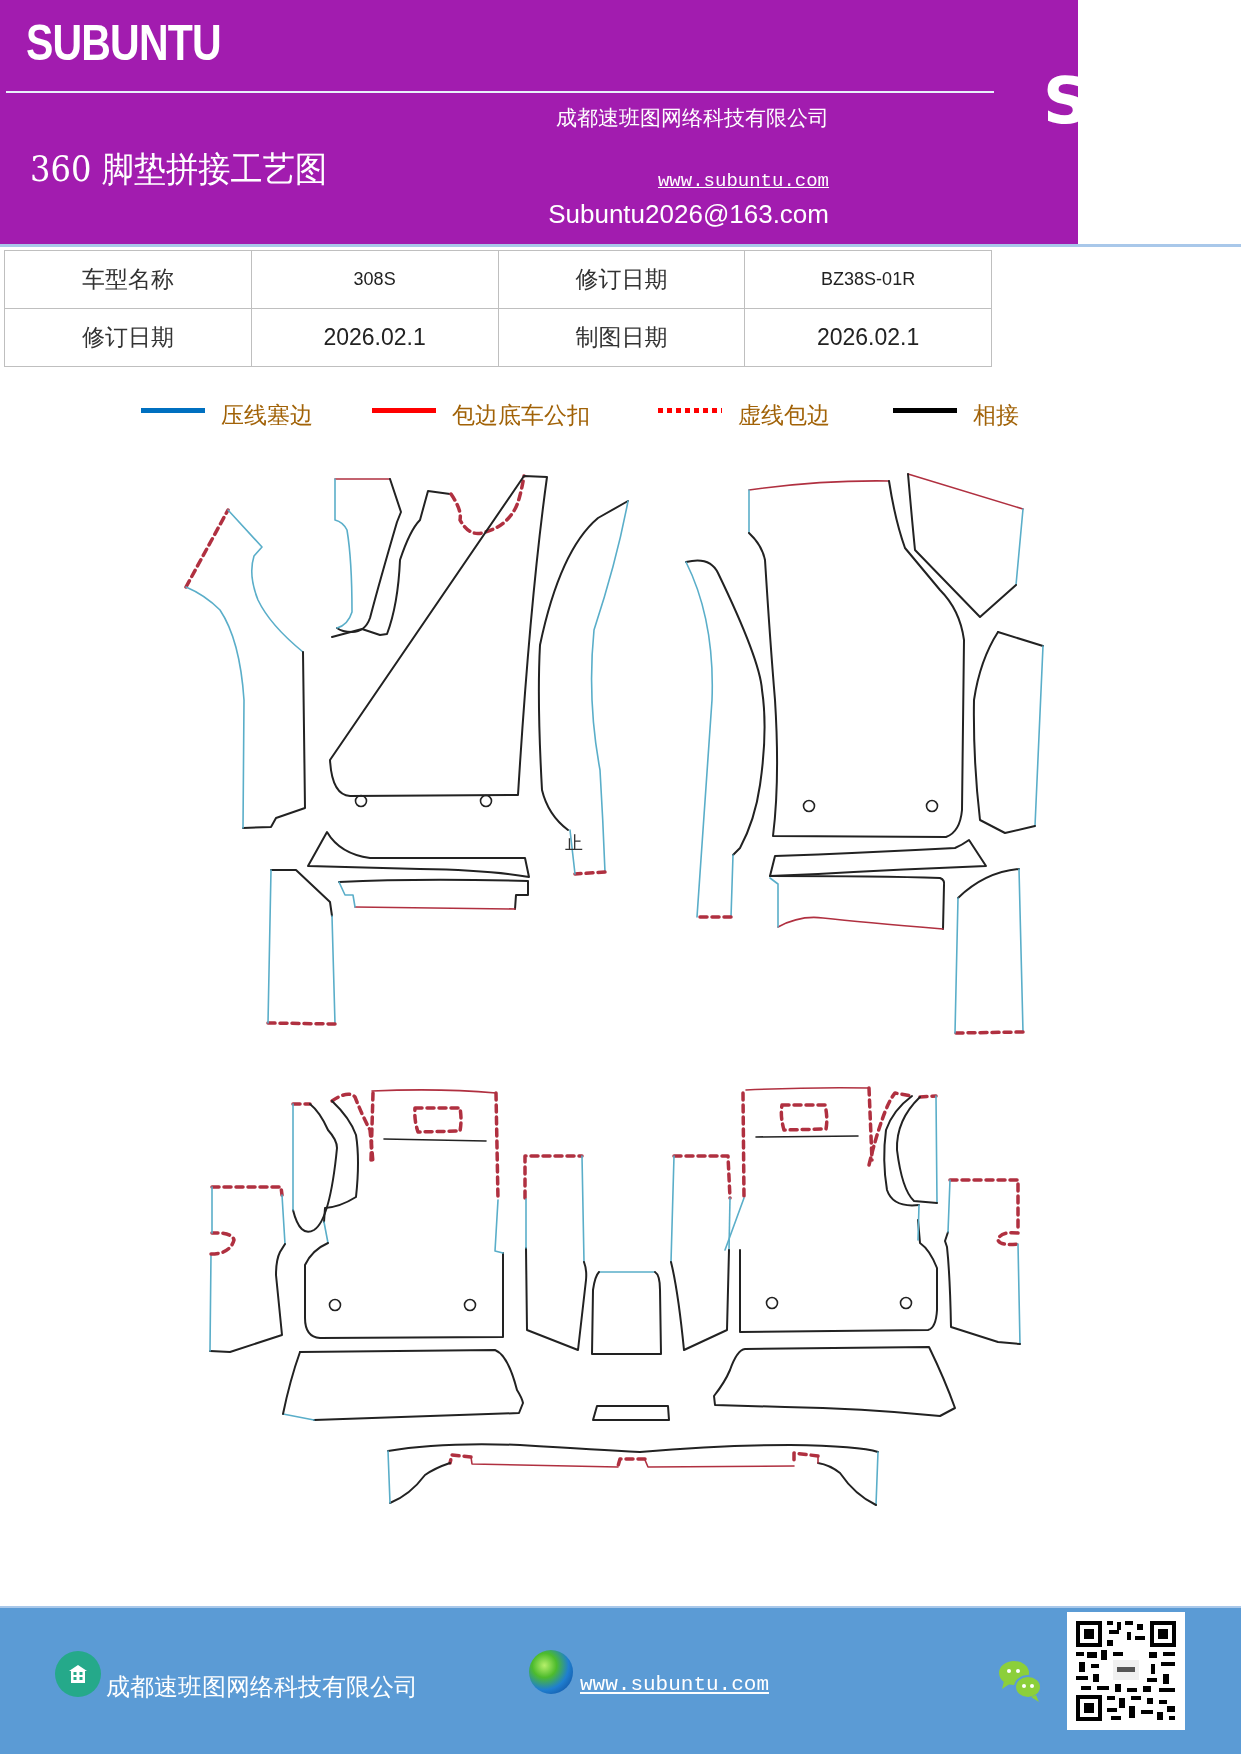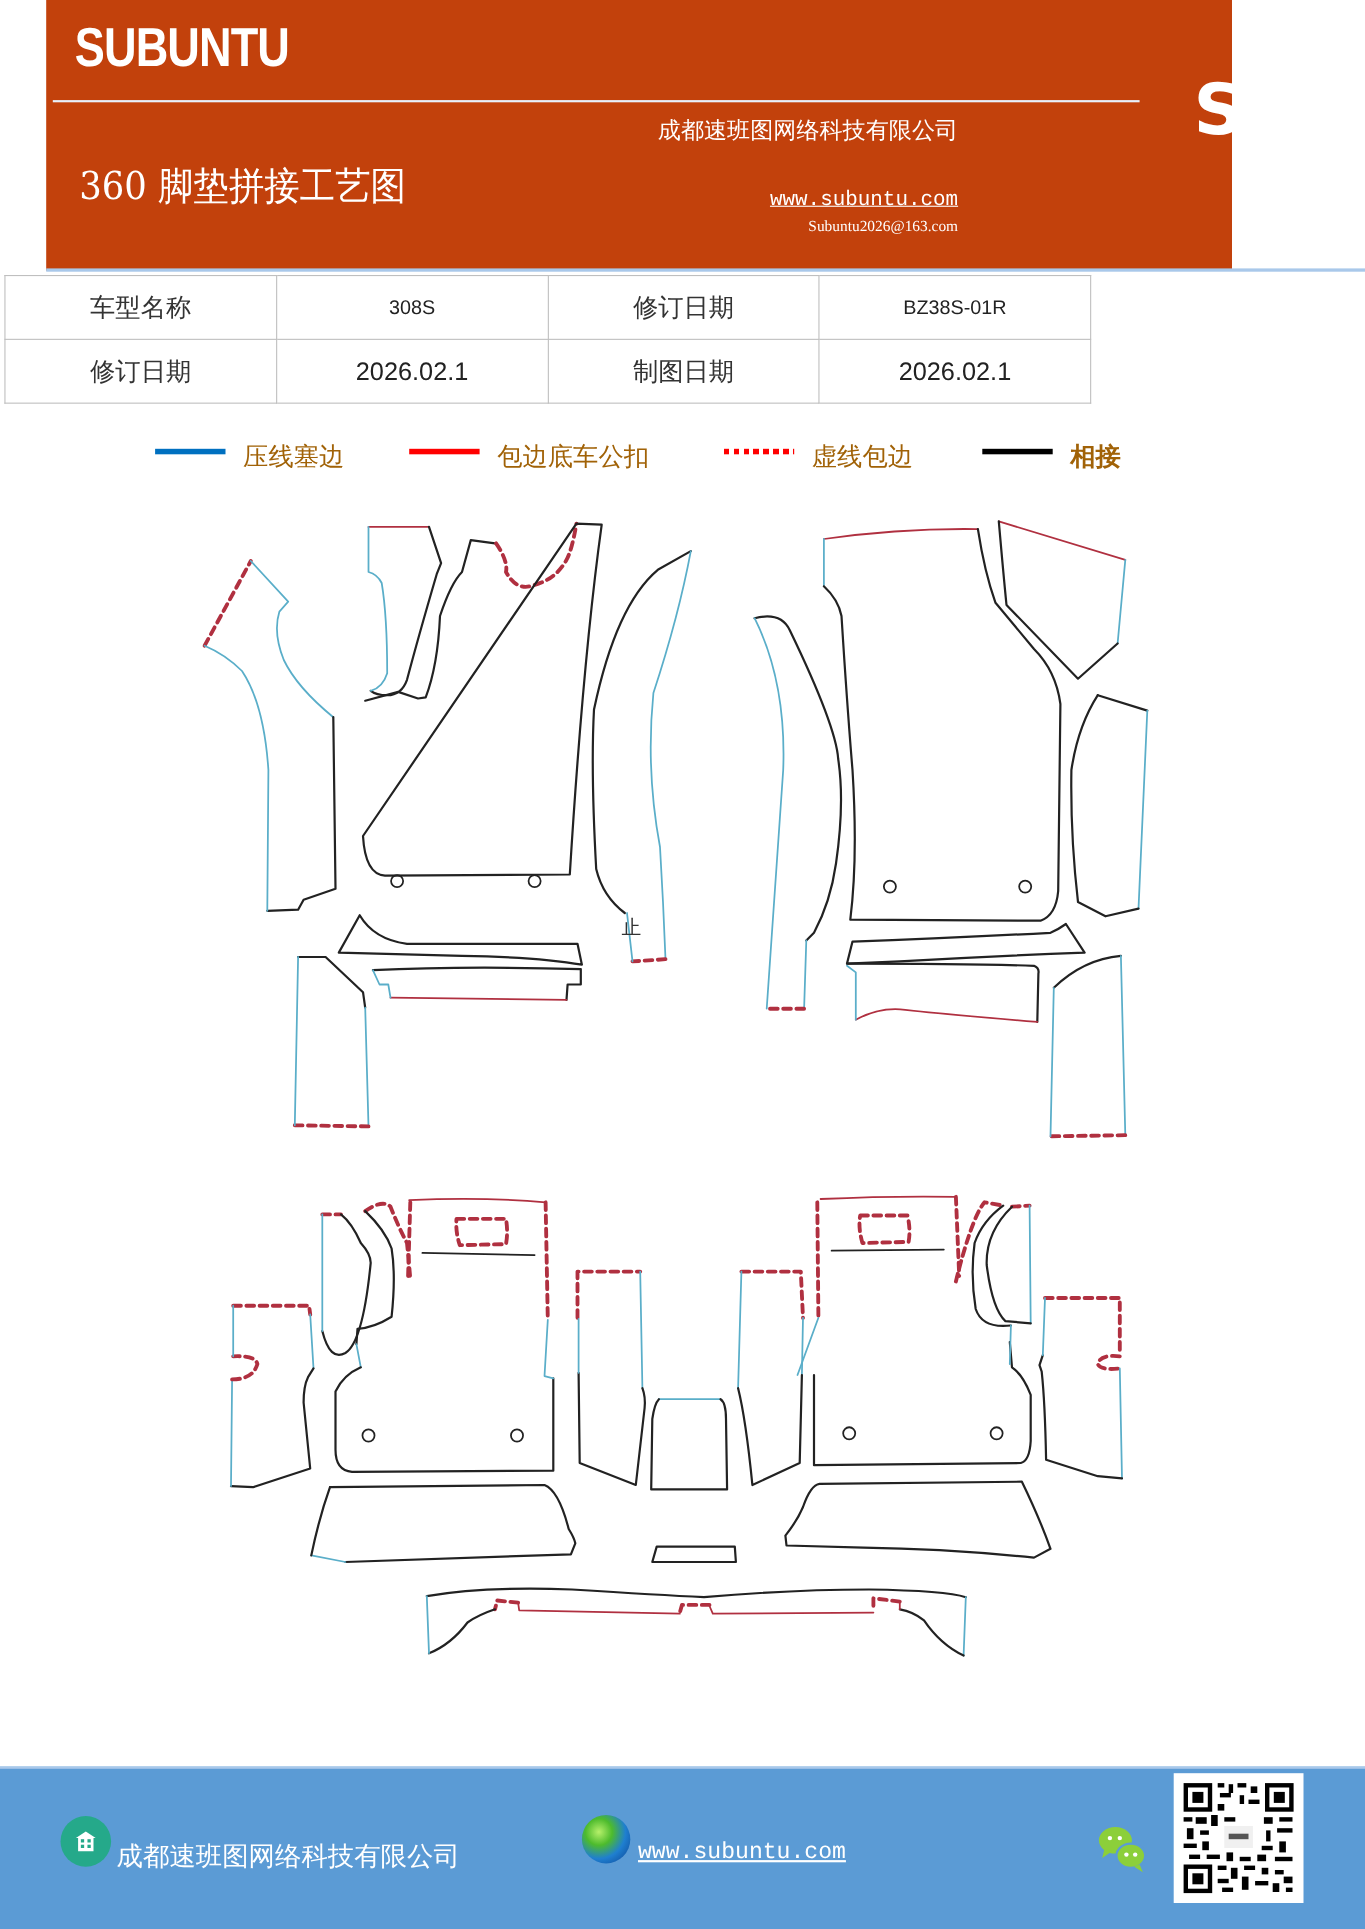--- a/index.html
+++ b/index.html
@@ -1,23 +1,23 @@
 <!DOCTYPE html>
 <html><head>
 <meta charset="utf-8">
 <style>
   html, body { margin:0; padding:0; background:#ffffff; }
   body { width:1241px; height:1754px; position:relative; overflow:hidden; font-family:"DejaVu Sans", sans-serif; }
-  .header { position:absolute; left:0; top:0; width:1078px; height:246px; background:#c2410c;margin-left:42px; }
+  .header { position:absolute; left:0; top:0; width:1078px; height:246px; background:#a21caf; }
   .brand { position:absolute; left:26px; top:14px; color:#fff; font-family:"Liberation Sans", sans-serif; font-weight:bold; font-size:50px; letter-spacing:-1px; transform:scaleX(0.82); transform-origin:left top; }
   .hline { position:absolute; left:6px; top:91px; width:988px; height:2px; background:#e8f0fa; }
   .doc-title { position:absolute; left:30px; top:146px; color:#fff; font-family:"DejaVu Serif", serif; font-size:35px; transform:scaleX(0.92); transform-origin:left top; }
   .company { position:absolute; right:249px; top:104px; color:#fff; font-family:"DejaVu Serif", serif; font-size:21px; text-align:right; }
   .site { position:absolute; right:249px; top:170px; color:#fff; font-family:"Liberation Mono", monospace; font-size:19px; text-decoration:underline; }
-  .email { position:absolute; right:249px; top:199px; color:#fff; font-family:Liberation Serif, serif; font-size:14px; }
+  .email { position:absolute; right:249px; top:199px; color:#fff; font-family:Liberation Sans, sans-serif; font-size:26px; }
   .sop { position:absolute; left:1043px; top:64px; color:#fff; font-family:"DejaVu Sans", sans-serif; font-weight:bold; font-size:64px; letter-spacing:2px; }
   .hbottom { position:absolute; left:0; top:244px; width:1241px; height:3px; background:#a9c8ea; }
 
   table.info { position:absolute; left:4px; top:250px; width:988px; border-collapse:collapse; }
   table.info td { border:1.5px solid #bfbfbf; height:55px; text-align:center; font-size:23px; color:#222; width:25%; }
   table.info td.lbl { font-family:"DejaVu Serif", serif; font-size:23px; color:#333; }
   table.info td.val { font-family:"Liberation Sans", sans-serif; }
   table.info td.val-sm { font-size:18px; }
 
   .legend { position:absolute; top:400px; left:0; width:1241px; height:40px; }
@@ -74,21 +74,21 @@
     <span class="txt">压线塞边</span>
   </div>
   <div class="leg" style="left:372px;">
     <div class="swatch" style="background:#ff0000;"></div>
     <span class="txt">包边底车公扣</span>
   </div>
   <div class="leg" style="left:658px;text-align:center;">
     <div class="swatch" style="background:repeating-linear-gradient(90deg,#ff0000 0 5px,transparent 5px 9px);"></div>
     <span class="txt">虚线包边</span>
   </div>
-  <div class="leg" style="left:893px;font-weight:bold;">
+  <div class="leg" style="left:893px;">
     <div class="swatch" style="background:#000000;"></div>
     <span class="txt">相接</span>
   </div>
 </div>
 
 <div class="diagram">
   <svg width="1241" height="1080" viewBox="0 450 1241 1080" fill="none" stroke-linejoin="round" stroke-linecap="round">
     <defs>
       <style>
         .k { stroke:#222; stroke-width:2; fill:none; }

